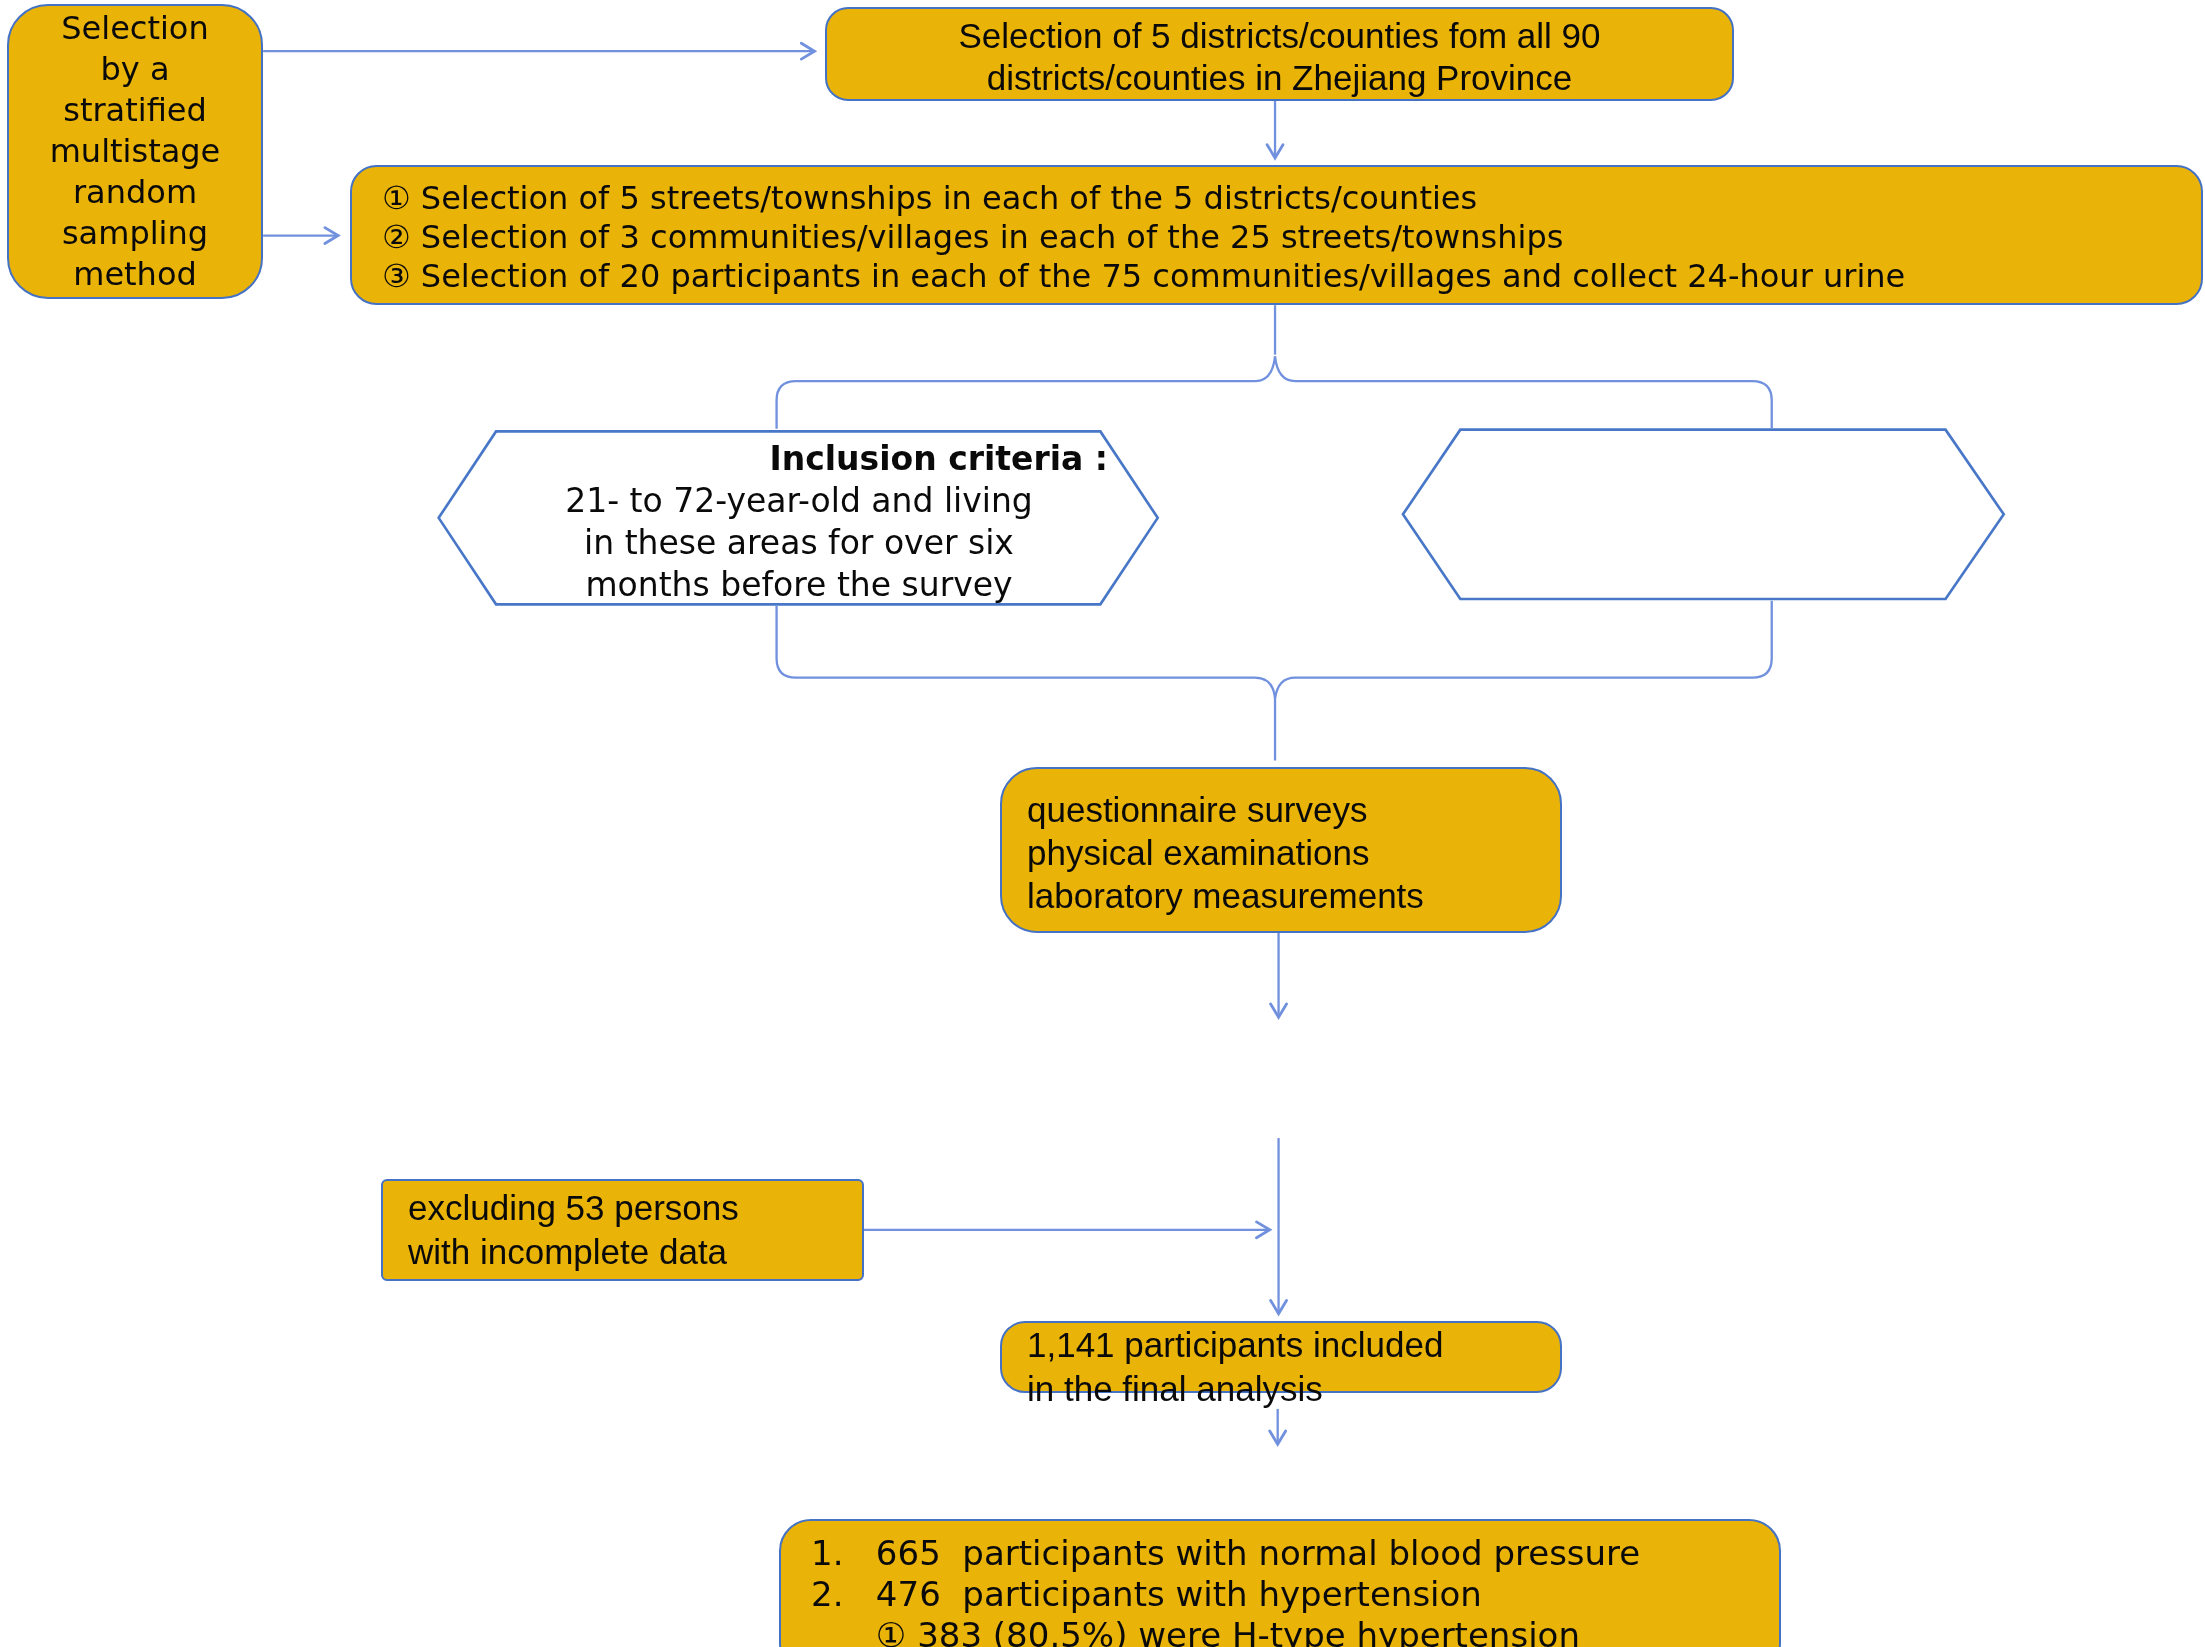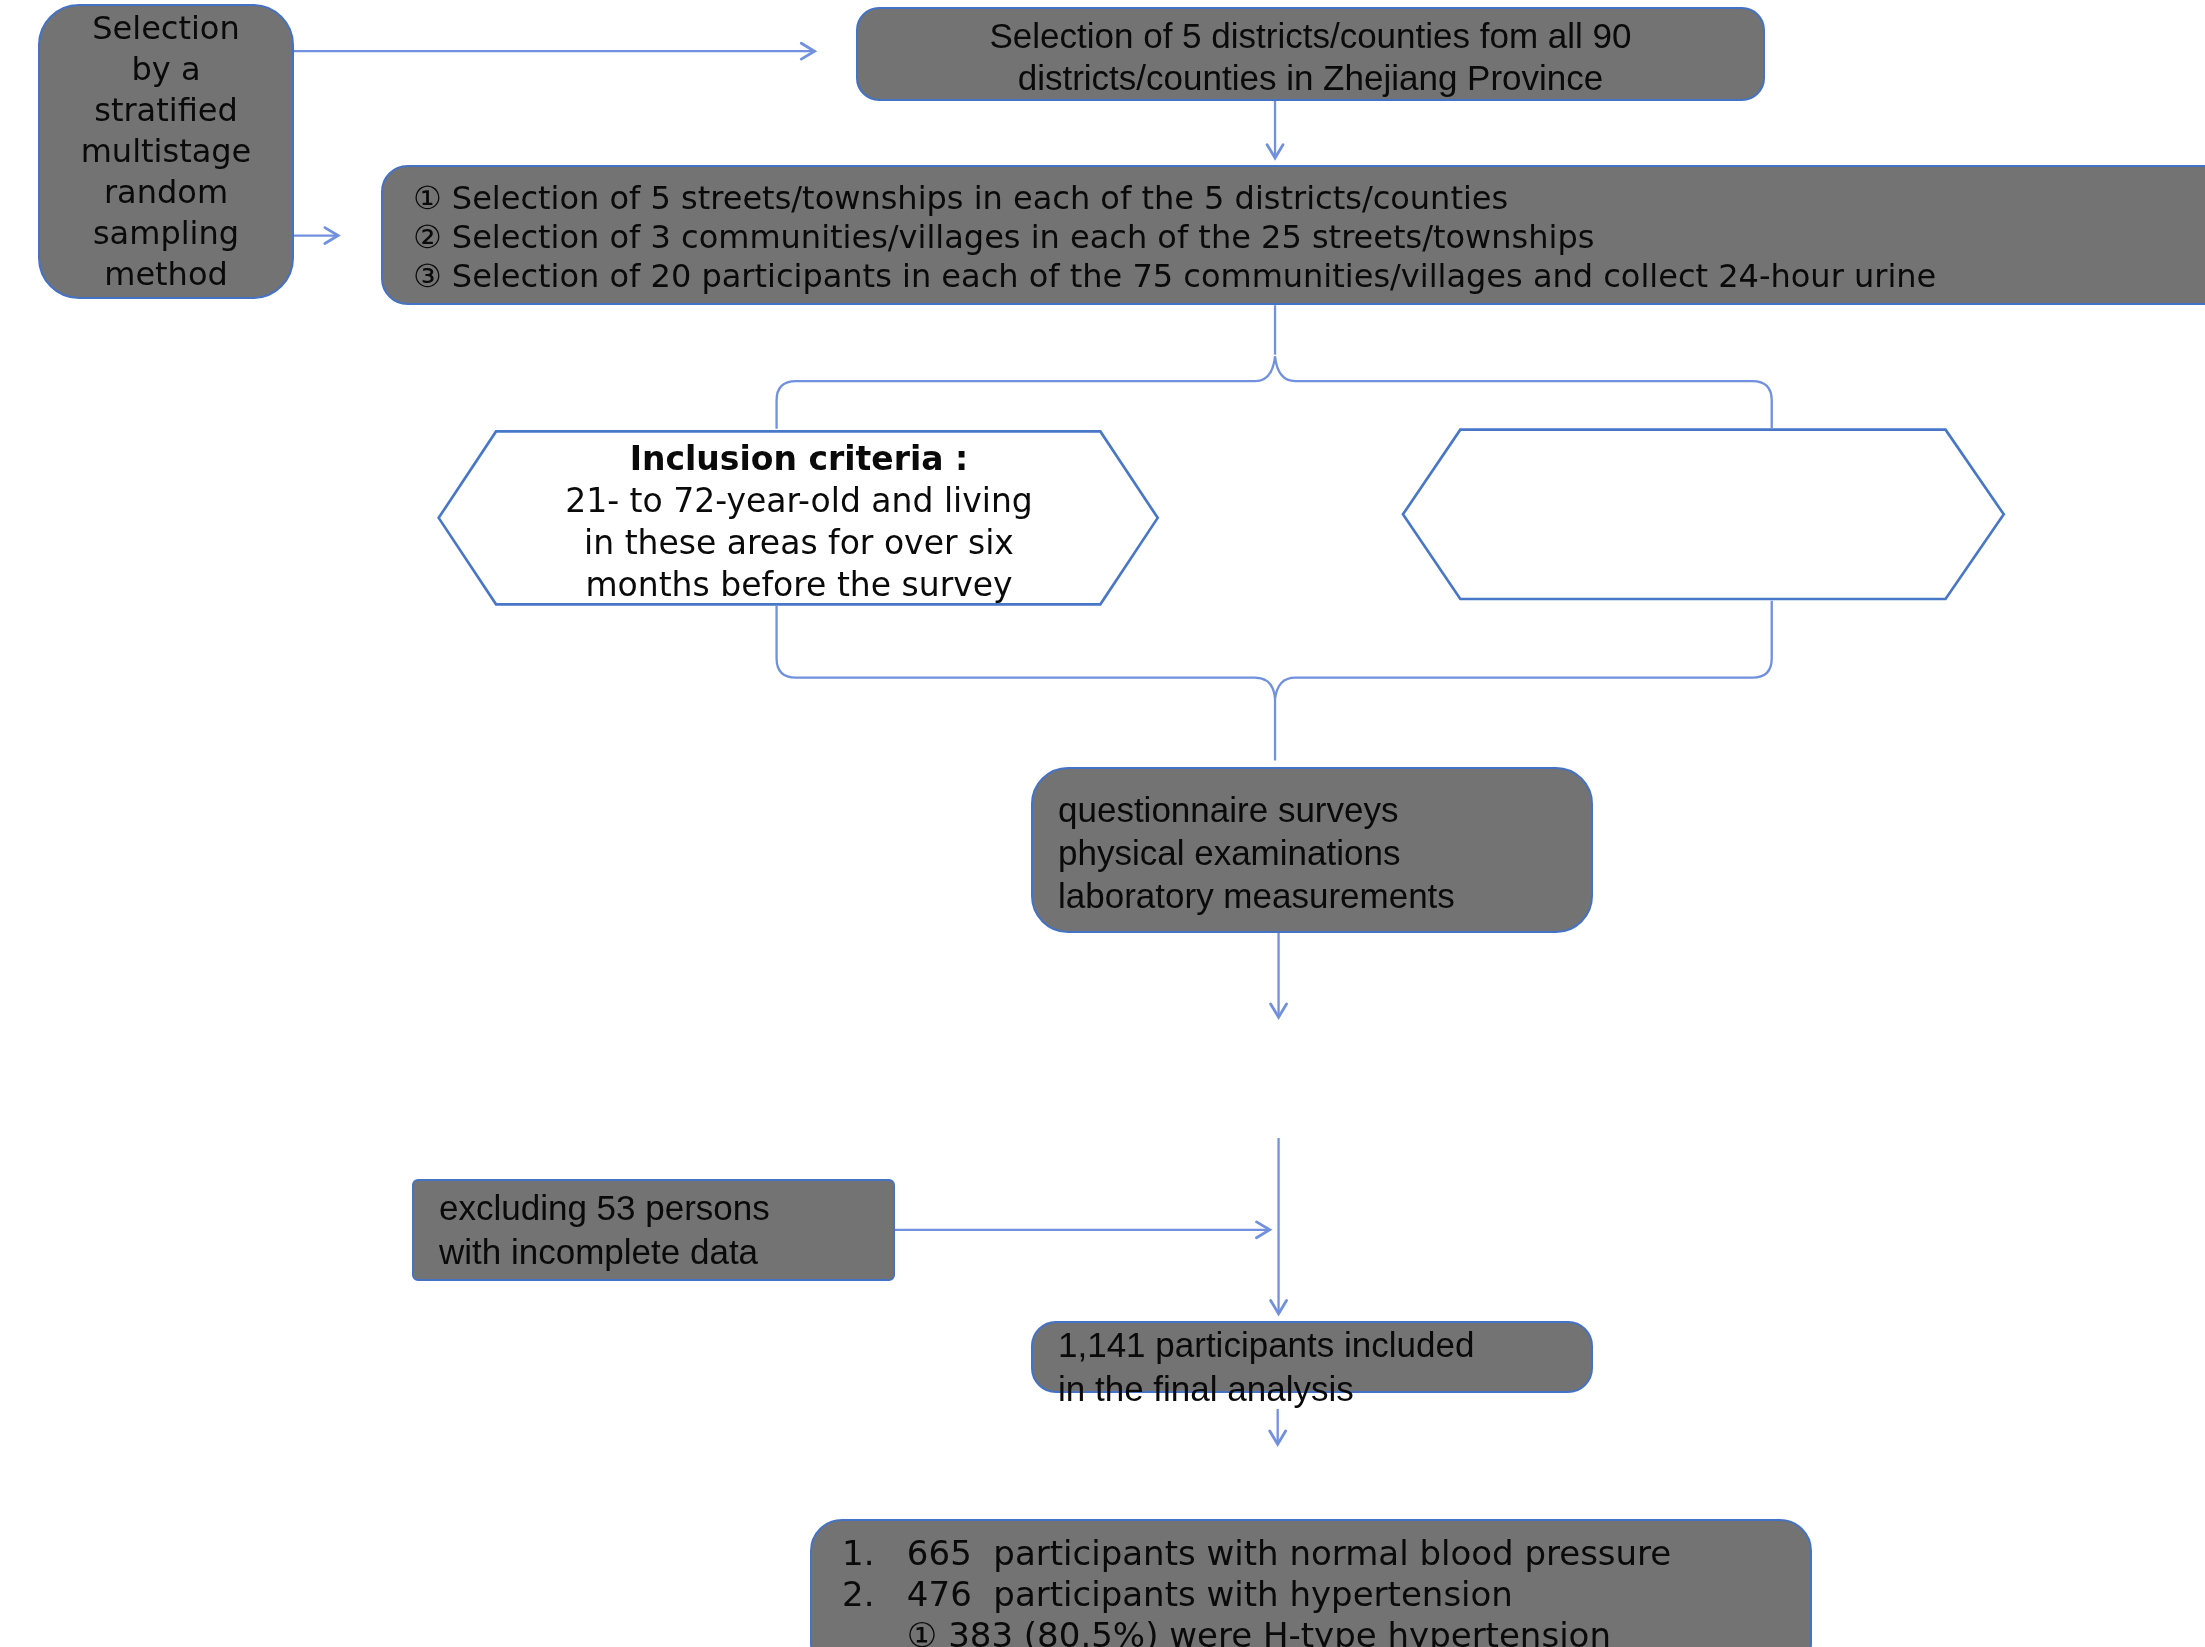--- a/index.html
+++ b/index.html
@@ -1,25 +1,25 @@
 <!DOCTYPE html>
 <html style="font-size:14px"><head>
 <meta charset="utf-8">
 <style>
   html,body{margin:0;padding:0;background:#ffffff;}
   #stage{position:relative;width:2206px;height:1648px;background:#ffffff;overflow:hidden;
          font-family:"DejaVu Sans","Liberation Sans",sans-serif;color:#0a0a0a;}
   #connectors{position:absolute;left:0;top:0;width:2206px;height:1648px;}
   .c{fill:none;stroke:#7191DE;stroke-width:2.6px;}
   .hex{fill:#ffffff;stroke:#4877C8;stroke-width:3px;}
-  .node{position:absolute;box-sizing:border-box;background:#737373;border:2.6px solid #4472C4;margin-left:31px;}
+  .node{position:absolute;box-sizing:border-box;background:#eab308;border:2.6px solid #4472C4;}
   .txt{white-space:pre-wrap;}
   .center{display:flex;align-items:center;justify-content:center;text-align:center;}
   .hexlabel{position:absolute;text-align:center;}
-  .hexhead{font-weight:700;}
+  .hexhead{font-weight:700;text-align:right;}
 
   #n-method{left:7px;top:3.5px;width:256px;height:295px;border-radius:41px;
             font-size:32px;line-height:41px;}
   #n-districts{left:825px;top:7px;width:909px;height:94px;border-radius:23px;
             font-family:"Liberation Sans",sans-serif;font-size:35px;line-height:42px;align-items:flex-end;}
   #n-steps{left:350px;top:165px;width:1853px;height:140px;border-radius:26.5px;
             font-size:32px;line-height:39px;padding:11.5px 0 0 30px;}
   #t-inclusion{left:490px;top:438px;width:618px;font-size:33px;line-height:42px;}
   #t-exclusion{left:1456px;top:435px;width:494px;font-size:33px;line-height:42px;}
   #n-measurements{left:1000px;top:767px;width:562px;height:166px;border-radius:37px;

